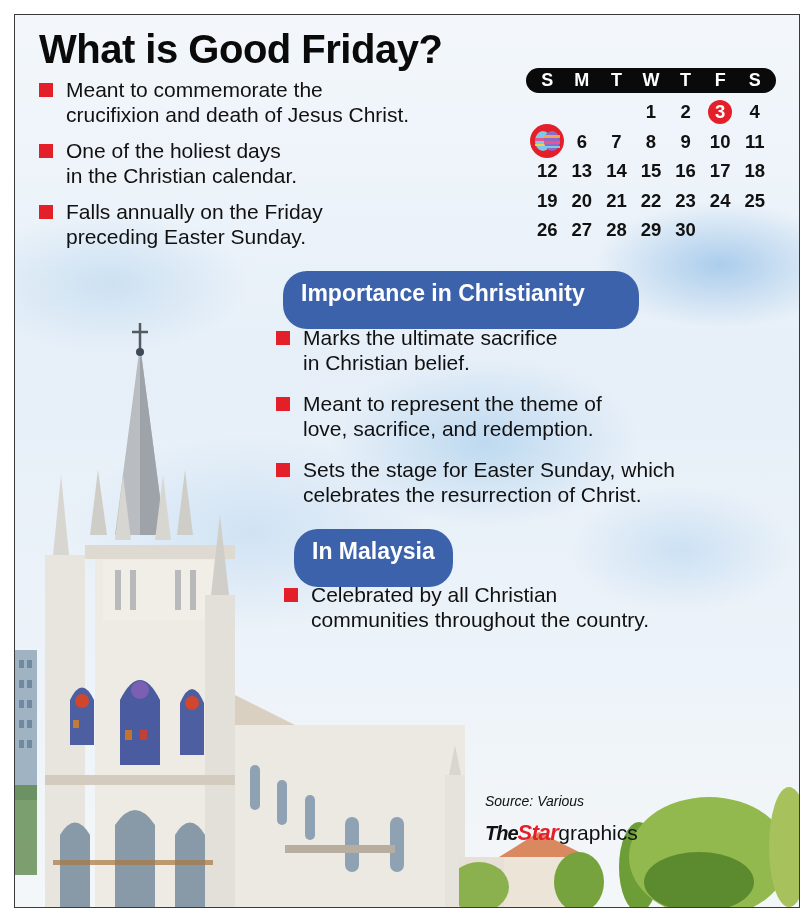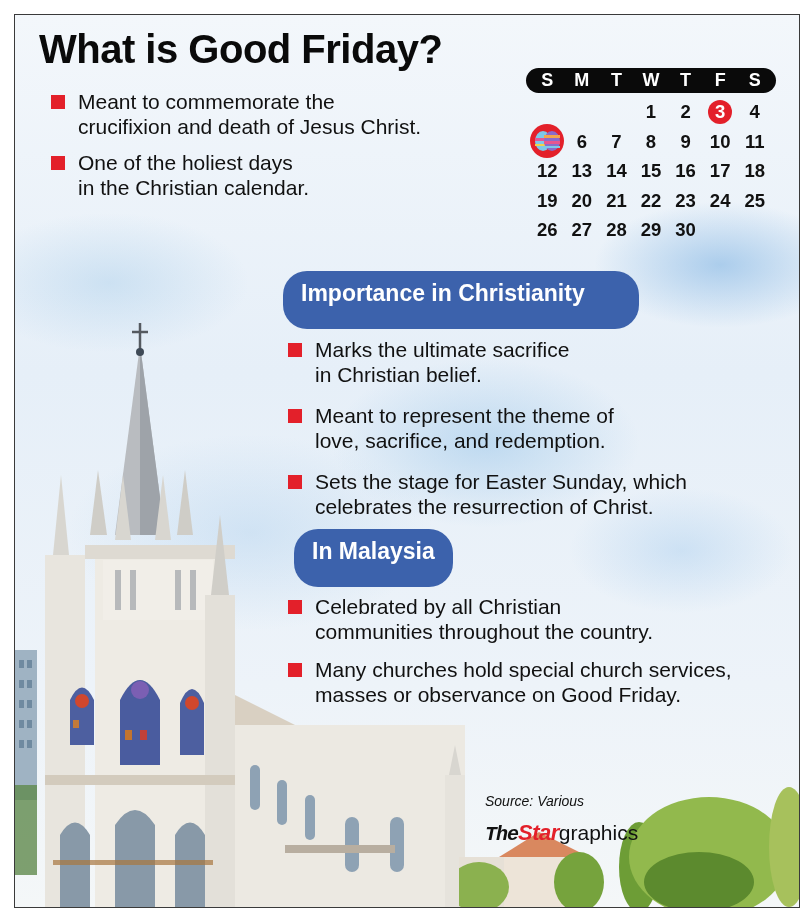--- a/index.html
+++ b/index.html
@@ -13,28 +13,28 @@
       radial-gradient(ellipse 200px 100px at 12% 30%, rgba(150,195,230,0.35), transparent 70%),
       radial-gradient(ellipse 160px 90px at 85% 60%, rgba(150,195,235,0.35), transparent 70%),
       radial-gradient(ellipse 260px 140px at 30% 58%, rgba(160,200,235,0.35), transparent 70%),
       linear-gradient(180deg, #f3f7fb 0%, #e6eff8 40%, #edf3f9 75%, #f4f7f8 100%);
   }
   .title {
     position: absolute; left: 24px; top: 12px; margin: 0;
     font-family: "Liberation Sans", sans-serif; font-weight: 700; font-size: 40px;
     letter-spacing: -0.5px; color: #0a0a0a;
   }
-  .bullets { position: absolute; list-style: none; margin: 12px; padding: 0; }
+  .bullets { position: absolute; list-style: none; margin: 0; padding: 0; }
   .bullets li { position: relative; padding-left: 27px; font-size: 21px; line-height: 25px; color: #111; margin-bottom: 11px; }
   .bullets li .sq { position: absolute; left: 0; top: 6px; width: 14px; height: 14px; background: #e3202a; }
   .bullets li span.txt { white-space: pre-line; display: block; }
   .intro { left: 24px; top: 62px; width: 480px; }
   .importance { left: 261px; top: 310px; width: 520px; }
   .importance li { margin-bottom: 16px; }
-  .malaysia { left: 261px; top: 567px; width: 520px; }
+  .malaysia { left: 269px; top: 567px; width: 520px; }
   .malaysia li { margin-bottom: 13px; }
 
   .pill {
     position: absolute; background: #3c62ac; color: #fff; font-weight: 700;
     font-size: 23px; border-radius: 24px; padding: 0 18px; height: 58px; line-height: 44px;
   }
   .pill-importance { left: 268px; top: 256px; width: 320px; }
   .pill-malaysia { left: 279px; top: 514px; }
 
   
@@ -59,21 +59,21 @@
   .egg svg { display: block; }
 
   
   .church { position: absolute; left: 0; top: 290px; width: 470px; height: 602px; }
   .trees { position: absolute; right: 0; bottom: 0; width: 340px; height: 120px; }
 
   .source {
     position: absolute; left: 470px; top: 778px; font-style: italic; font-size: 14px; color: #111;
   }
   .logo { position: absolute; left: 470px; top: 805px; font-size: 20px; color: #111; }
-  .logo .the { font-family: Liberation Mono, monospace; font-style: italic; font-weight: 700; letter-spacing: -1px; }
+  .logo .the { font-family: Liberation Sans, sans-serif; font-style: italic; font-weight: 700; letter-spacing: -1px; }
   .logo .star { color: #e3202a; font-weight: 700; font-style: italic; font-size: 22px; letter-spacing: -0.5px; }
   .logo .gfx { font-size: 21px; }
 </style>
 </head>
 <body>
 
 <div class="frame">
 
   <svg class="church" viewBox="0 0 470 602" preserveAspectRatio="none">
 
@@ -173,20 +173,25 @@
   <ul class="bullets intro">
     <li>
         <i class="sq"></i>
         <span class="txt">Meant to commemorate  the
 crucifixion and death of Jesus Christ.</span>
       </li>
     <li>
         <i class="sq"></i>
         <span class="txt">One of the holiest days
 in the Christian calendar.</span>
+      </li>
+    <li>
+        <i class="sq"></i>
+        <span class="txt">Falls annually on the Friday
+preceding Easter Sunday.</span>
       </li>
   </ul>
 
   <div class="calendar">
     <div class="cal-head">
       <span>S</span>
       <span>M</span>
       <span>T</span>
       <span>W</span>
       <span>T</span>
@@ -267,24 +272,19 @@
       </li>
   </ul>
 
   <div class="pill pill-malaysia">In Malaysia</div>
   <ul class="bullets malaysia">
     <li>
         <i class="sq"></i>
         <span class="txt">Celebrated by all Christian
 communities throughout the country.</span>
       </li>
-    <li>
-        <i class="sq"></i>
-        <span class="txt">Many churches hold special church services,
-masses or observance on Good Friday.</span>
-      </li>
   </ul>
 
   <div class="source">Source: Various</div>
   <div class="logo">
     <span class="the">The</span><span class="star">Star</span><span class="gfx">graphics</span>
   </div>
 </div>
 
 </body></html>

